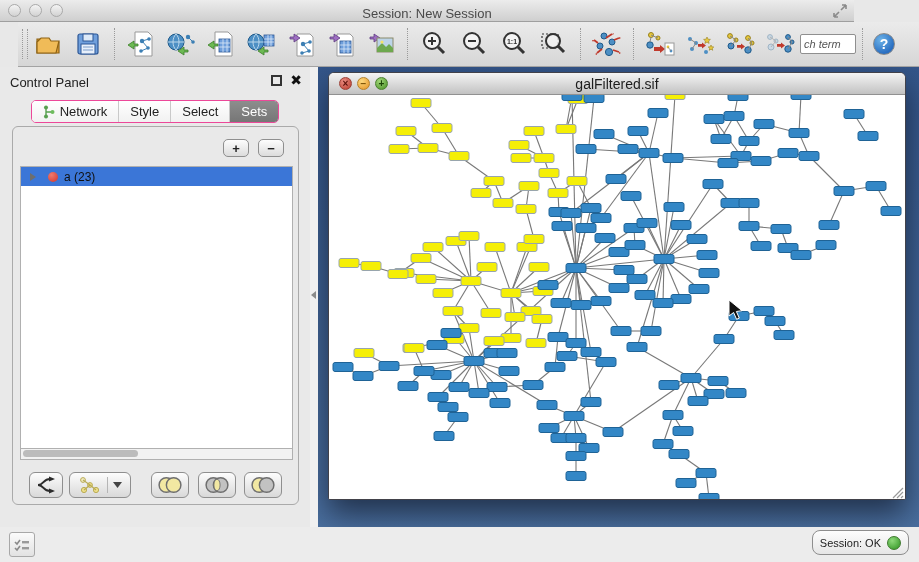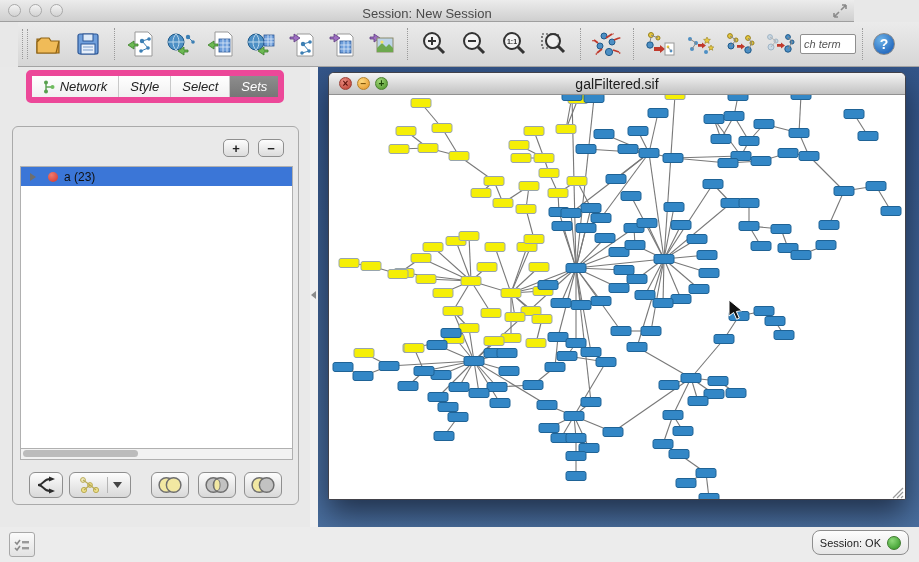--- a/index.html
+++ b/index.html
@@ -35,22 +35,22 @@
 
   
   .left-panel { position:absolute; left:0; top:67px; width:310px; height:460px;
     background:#e9e9e9; }
   .cp-header { position:relative; height:30px; display:flex; align-items:center; }
   .cp-title { font-size:13px; color:#222; margin-left:10px; }
   .cp-float { position:absolute; right:28px; top:8px; width:11px; height:11px;
     border:2px solid #333; }
   .cp-close { position:absolute; right:8px; top:5px; font-size:14px; font-weight:bold; color:#111; }
   .tabs-row { display:flex; justify-content:center; margin-top:3px; }
-  .tab-group { display:flex; background:#fff; border:6px solid #ec4899; border-radius:5px;
-    overflow:hidden;font-style:italic; }
+  .tab-group { display:flex; background:#fff; border:1px solid #ec4899; border-radius:5px;
+    overflow:hidden; }
   .tab { padding:3px 11px; font-size:13px; color:#222; display:flex; align-items:center; gap:5px;
     border-right:1px solid #c9c9c9; background:linear-gradient(#ffffff,#f1f1f1); }
   .tab:last-child { border-right:none; }
   .tab.selected { background:linear-gradient(#8d8d8d,#767676); color:#fff; }
 
   .sets-panel { position:absolute; left:12px; top:59px; width:287px; height:379px;
     border:1px solid #aaaaaa; border-radius:6px; background:#e9e9e9; }
   .pm-row { position:absolute; right:14px; top:12px; display:flex; gap:9px; }
   .pm-btn { width:26px; height:18px; border:1px solid #8f8f8f; border-radius:5px;
     background:linear-gradient(#fdfdfd,#dcdcdc); font-size:13px; font-weight:bold; color:#222;
@@ -310,20 +310,25 @@
   </button>
 
   <input class="search-box" readonly="" value="ch term" style="">
 
   <div class="tb-sep"></div>
 
   <button class="help-btn">?</button>
 </div>
 
 <div class="left-panel">
+  <div class="cp-header">
+    <span class="cp-title">Control Panel</span>
+    <div class="cp-float"></div>
+    <div class="cp-close">✖</div>
+  </div>
 
   <div class="tabs-row">
     <div class="tab-group">
       <div class="tab">
         <svg width="12" height="14" viewBox="0 0 12 14">
           <line x1="3" y1="2" x2="3" y2="12" stroke="#57a04e" stroke-width="1.4"></line>
           <line x1="3" y1="7" x2="9" y2="7" stroke="#57a04e" stroke-width="1.4"></line>
           <circle cx="3" cy="2.5" r="2" fill="#57a04e"></circle>
           <circle cx="3" cy="11.5" r="2" fill="#57a04e"></circle>
           <circle cx="9.5" cy="7" r="2" fill="#6fbc5e"></circle>

